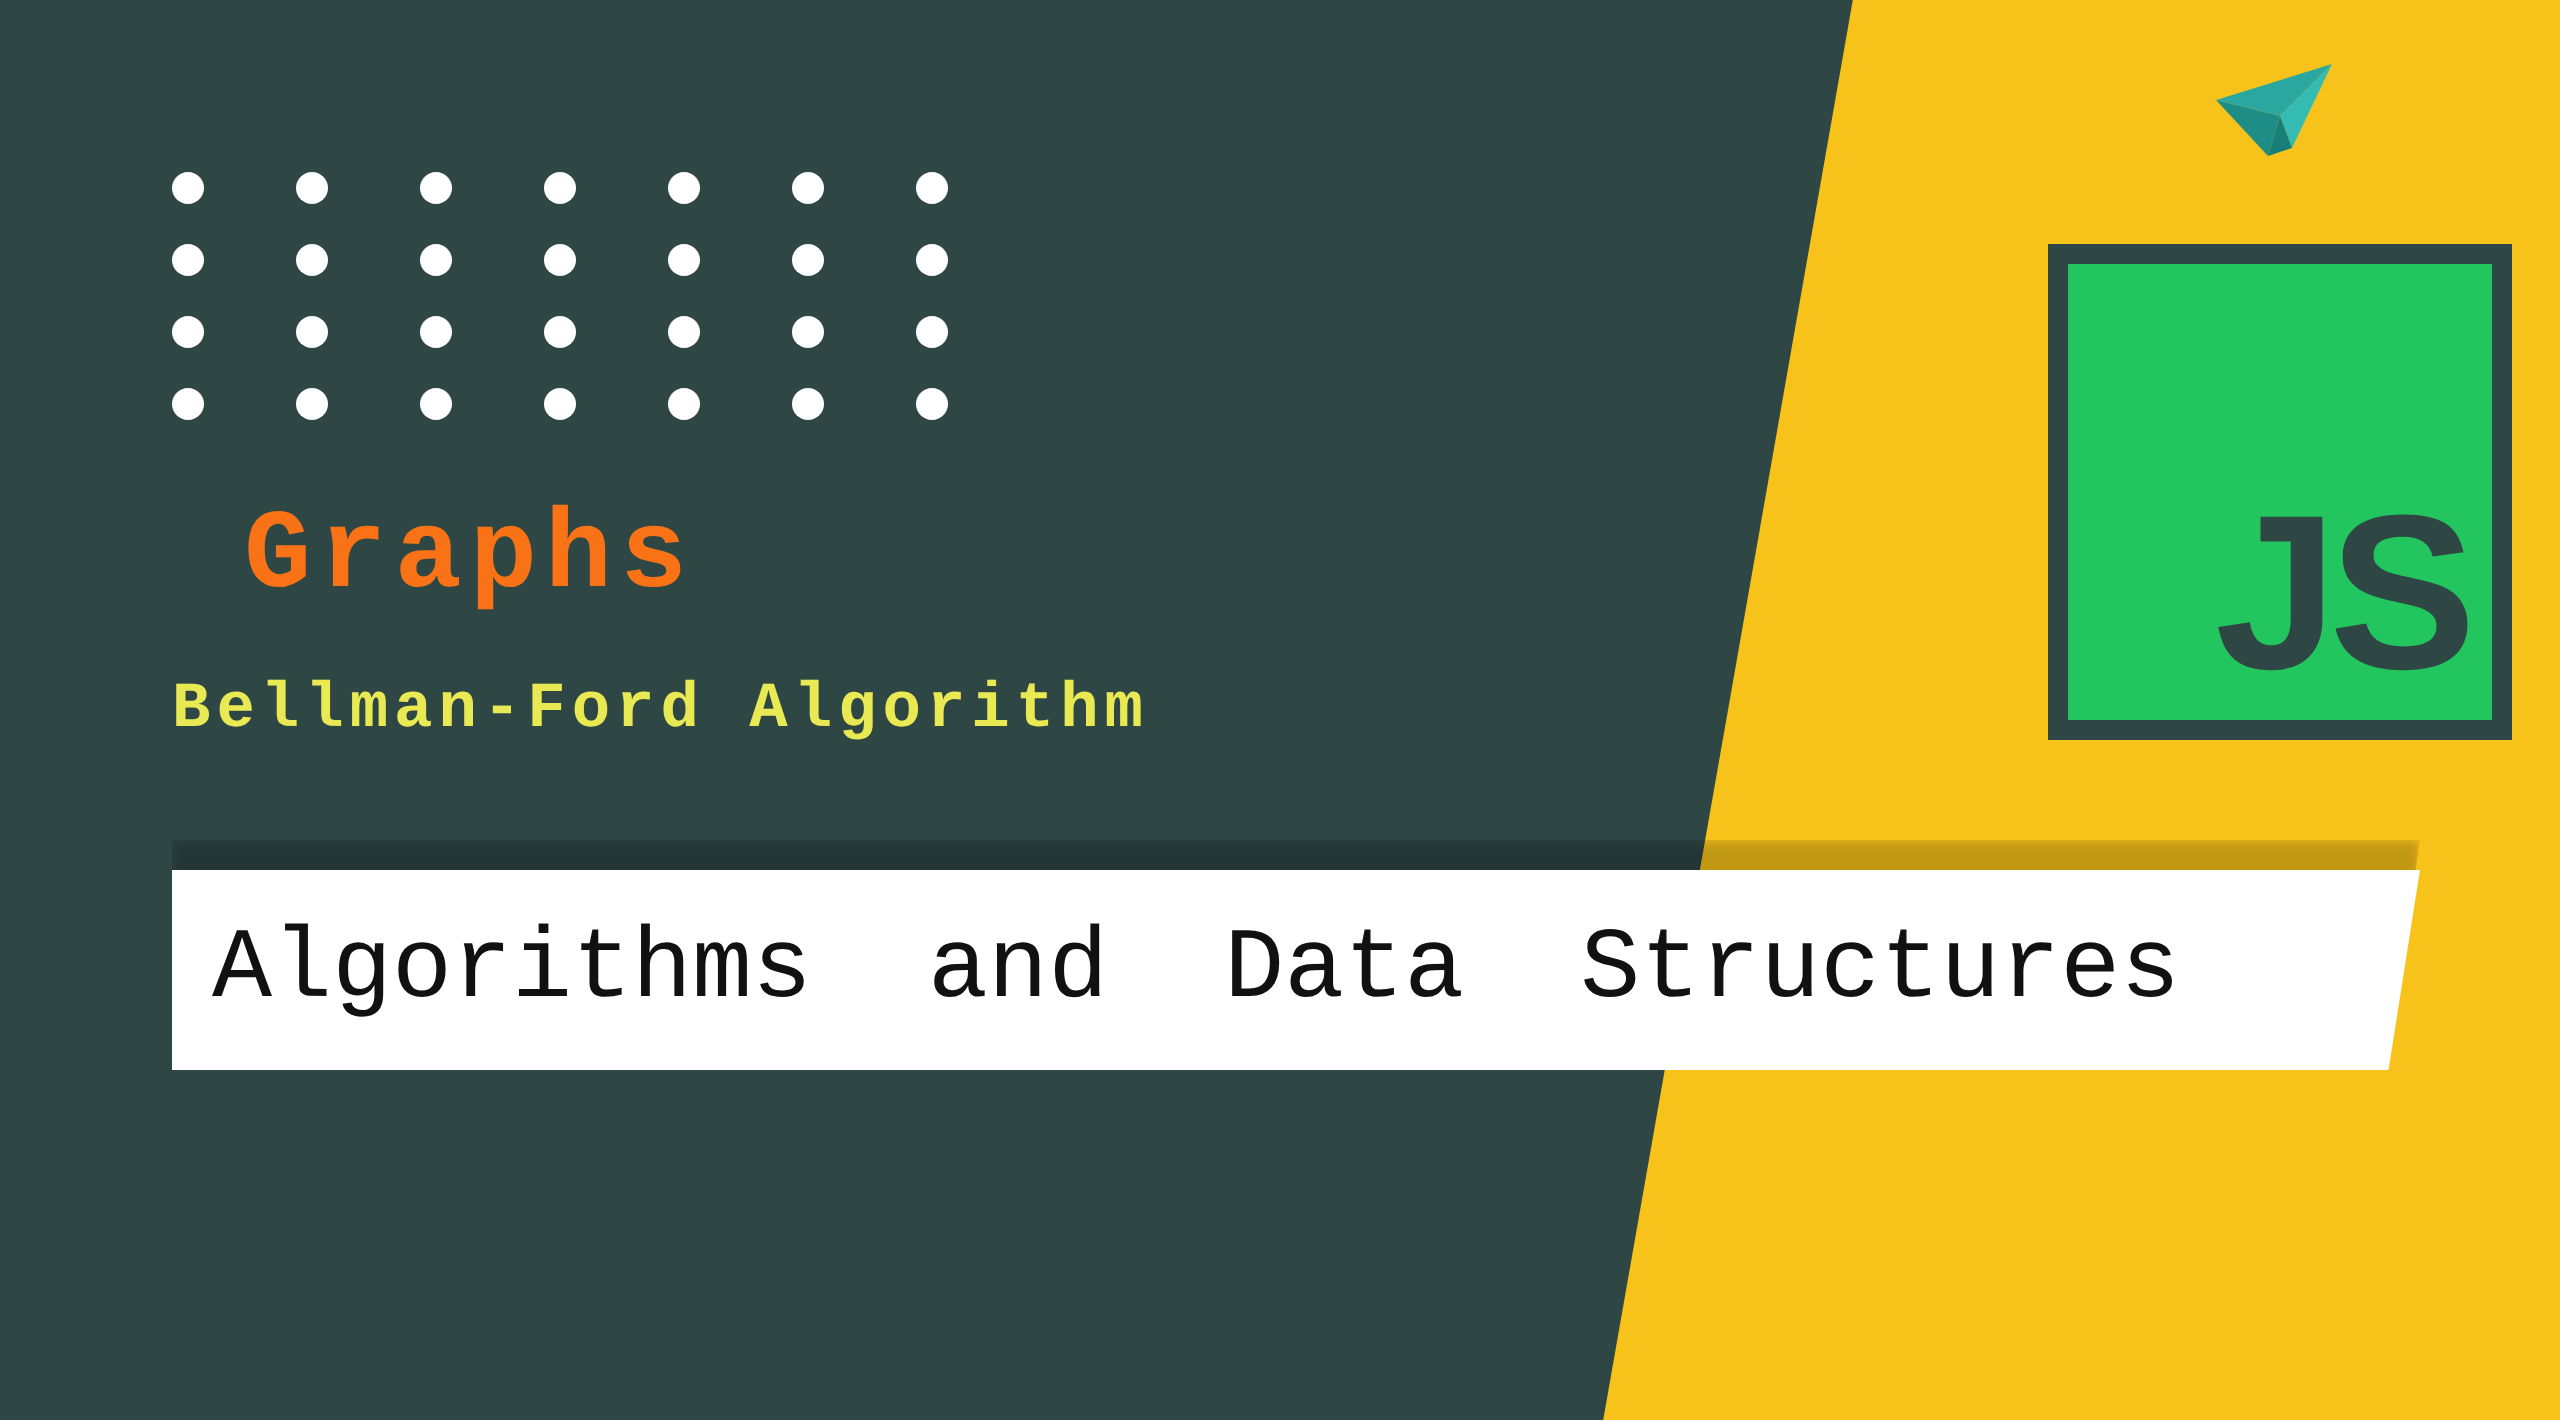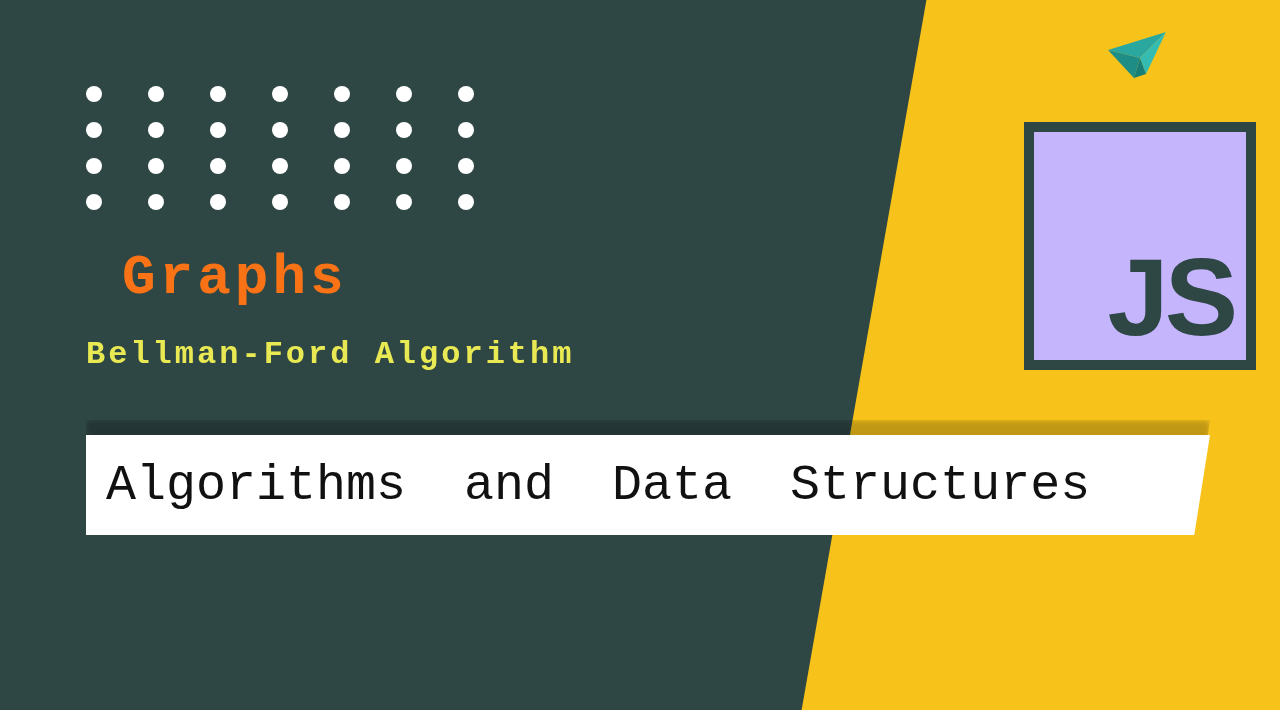--- a/index.html
+++ b/index.html
@@ -93,21 +93,21 @@
     word-spacing: 28px;
     letter-spacing: 0px;
   }
 
   
   .js-box {
     position: absolute;
     right: 24px; top: 122px;
     width: 232px; height: 248px;
     border: 10px solid #2e4644;
-    background: #c4b5fd;
+    background: #22c55e;
     z-index: 5;
     display: flex;
     align-items: flex-end;
     justify-content: flex-end;
     padding: 10px 12px 8px 10px;
   }
   .js-text {
     font-family: Arial, Helvetica, sans-serif;
     font-size: 110px;
     font-weight: 900;

